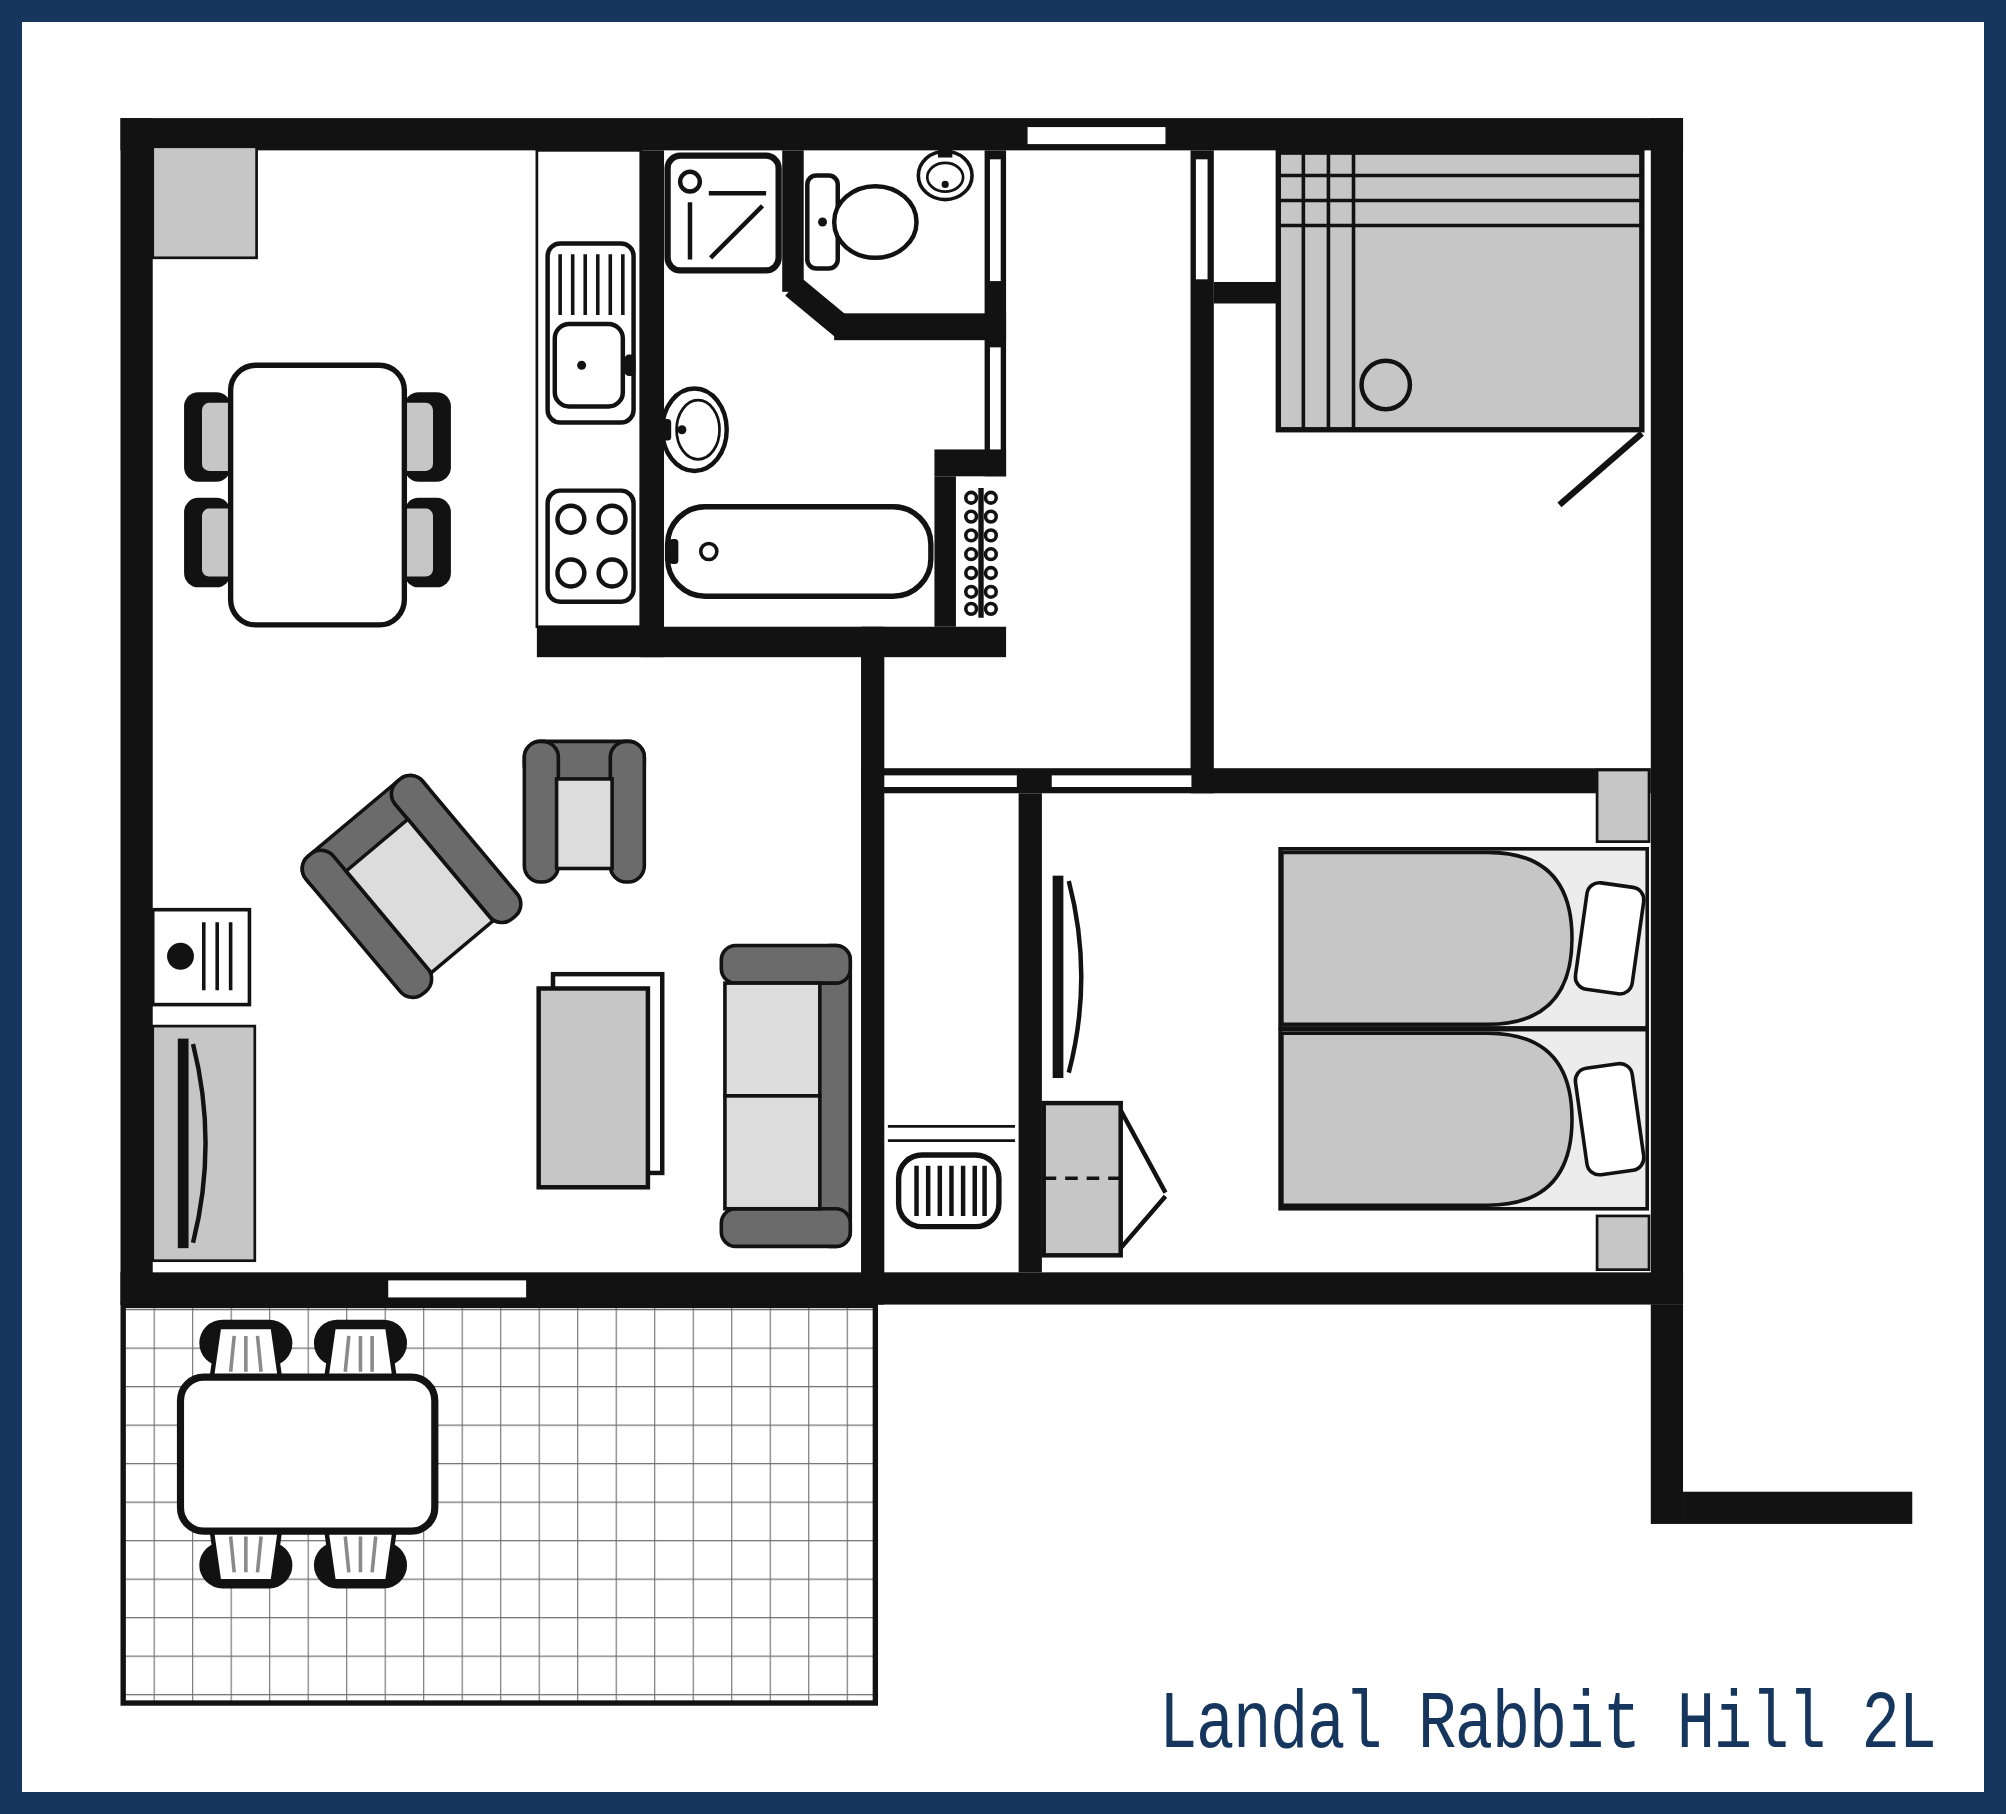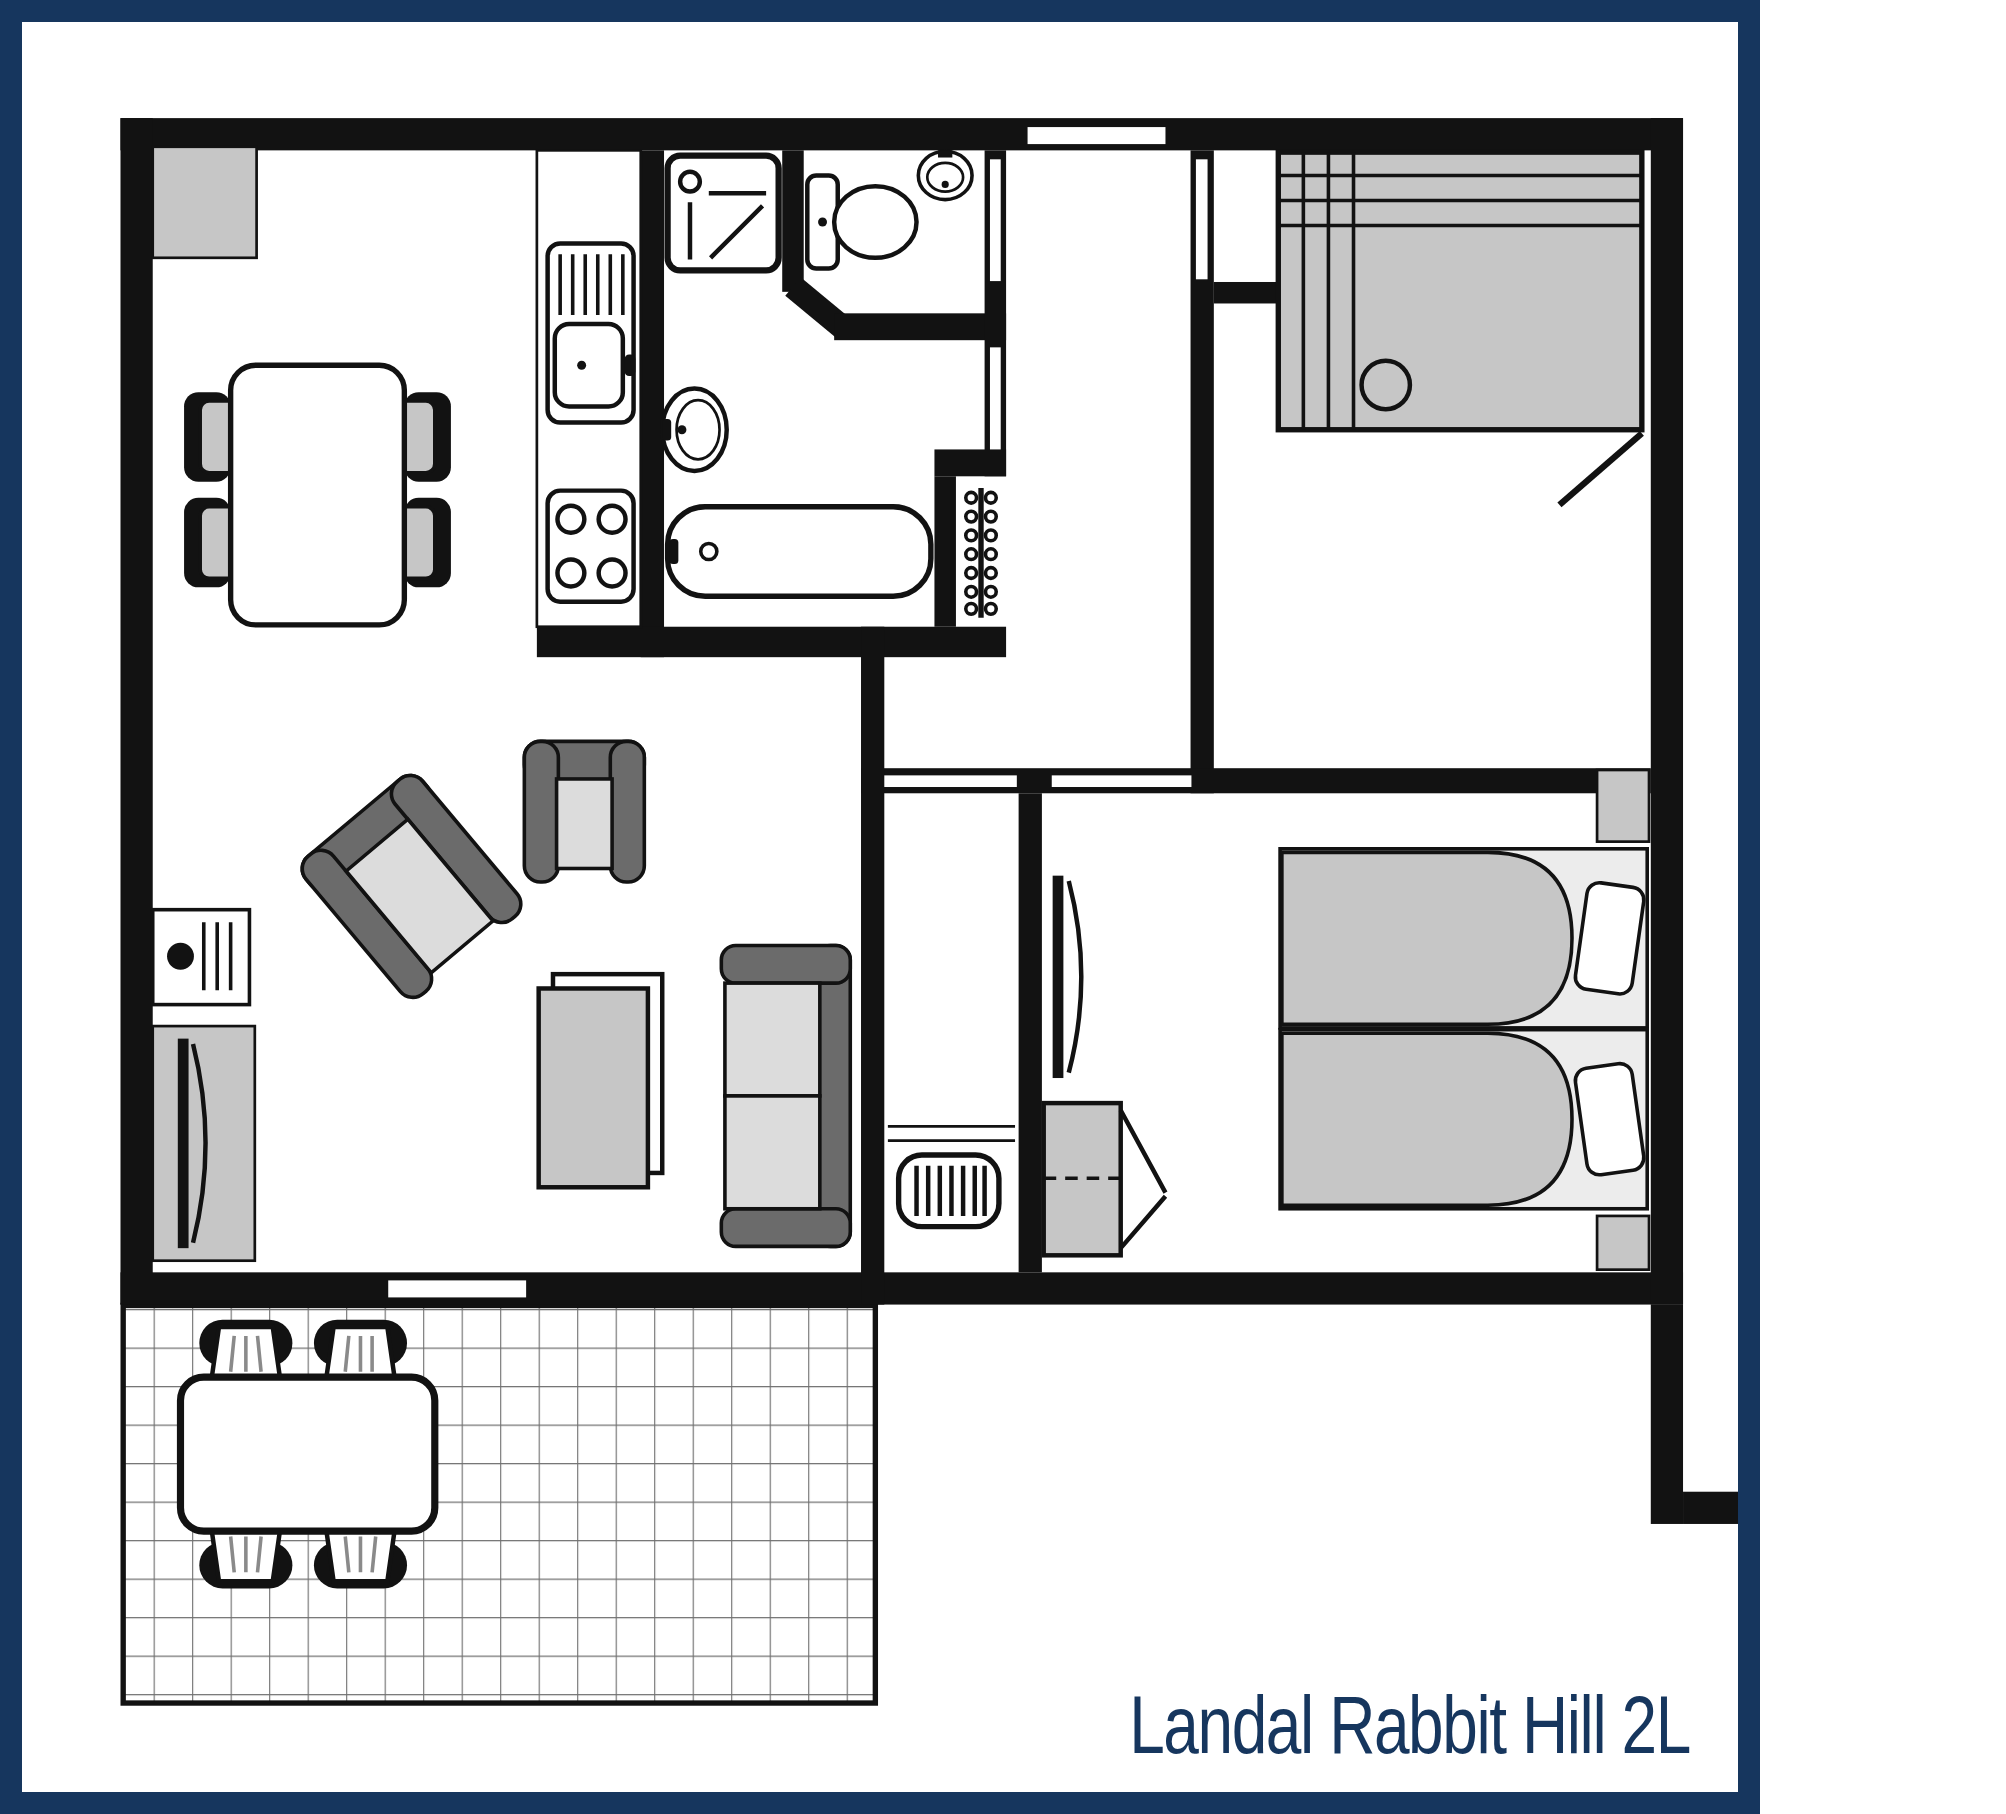--- a/index.html
+++ b/index.html
@@ -1,23 +1,23 @@
 <!DOCTYPE html>
 <html style="--frame: #16365E; --title_text: #16365E; --wall: #121212; --gray: #C6C6C6; --gray_dark: #6B6B6B; --gray_light: #DCDCDC; --grid_line: #6F6F6F; --background: #FFFFFF;font-size:14.3px"><head>
 <meta charset="utf-8">
 <style>
   html,body{margin:0;padding:0;background:#fff;}
   .canvas{
     position:relative;
-    width:1760px;height:1814px;
+    width:2006px;height:1814px;
     box-sizing:border-box;
     background:var(--background,#fff);
     border:22.4px solid var(--frame,#16365E);
     overflow:hidden;
-    font-family:Liberation Sans, sans-serif;
+    font-family:Liberation Mono, monospace;
   }
   svg{position:absolute;left:0;top:0;}
   .wall{fill:var(--wall,#121212);stroke:none;}
   .white{fill:#fff;stroke:none;}
   .ln{stroke:var(--wall,#121212);fill:none;}
   .fw{fill:#fff;stroke:var(--wall,#121212);}
   .fg{fill:var(--gray,#C6C6C6);stroke:var(--wall,#121212);}
   .fgd{fill:var(--gray_dark,#6B6B6B);stroke:var(--wall,#121212);}
   .fgl{fill:var(--gray_light,#DCDCDC);stroke:var(--wall,#121212);}
   .fb{fill:var(--wall,#121212);stroke:none;}

